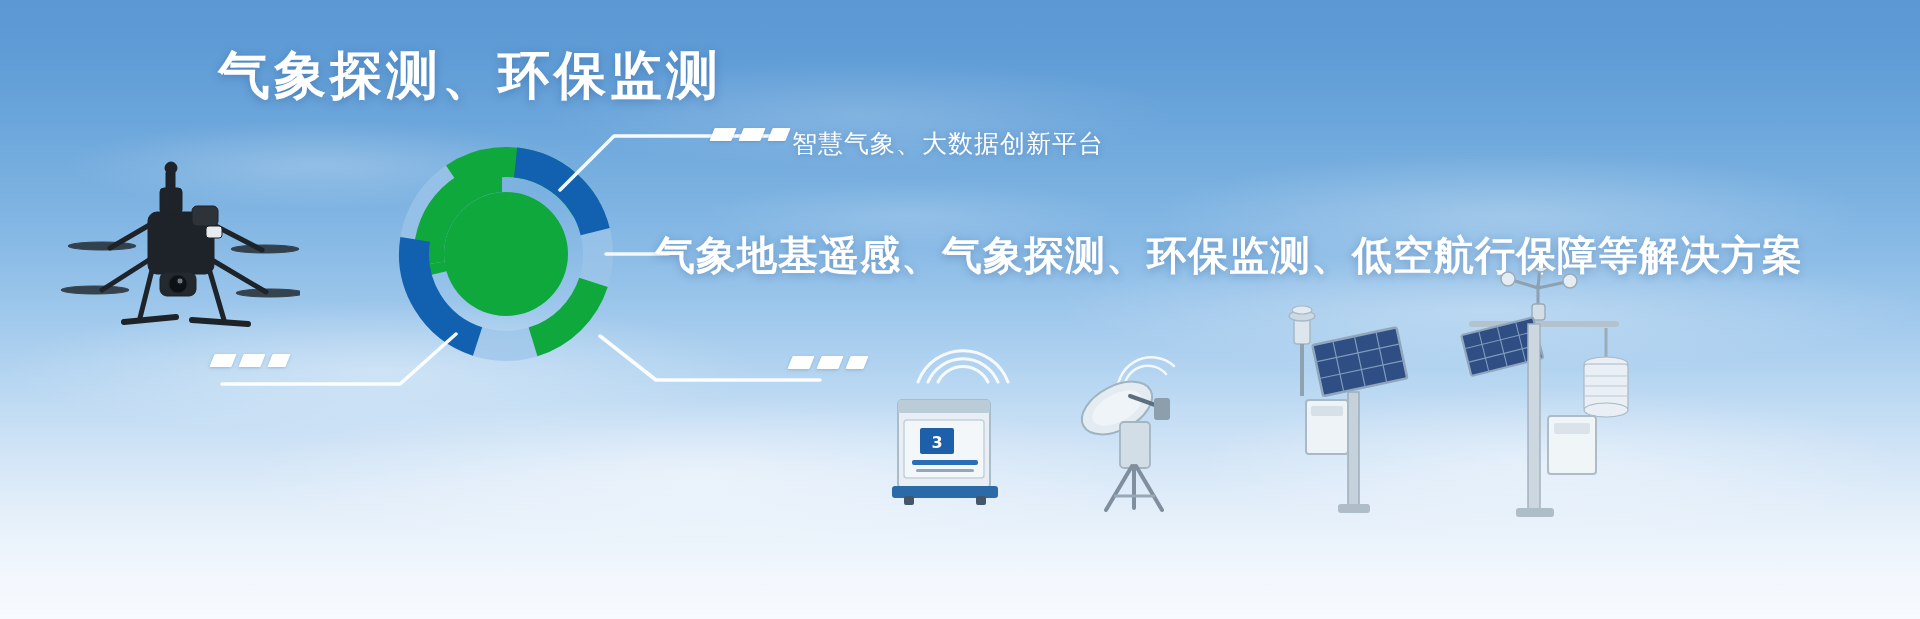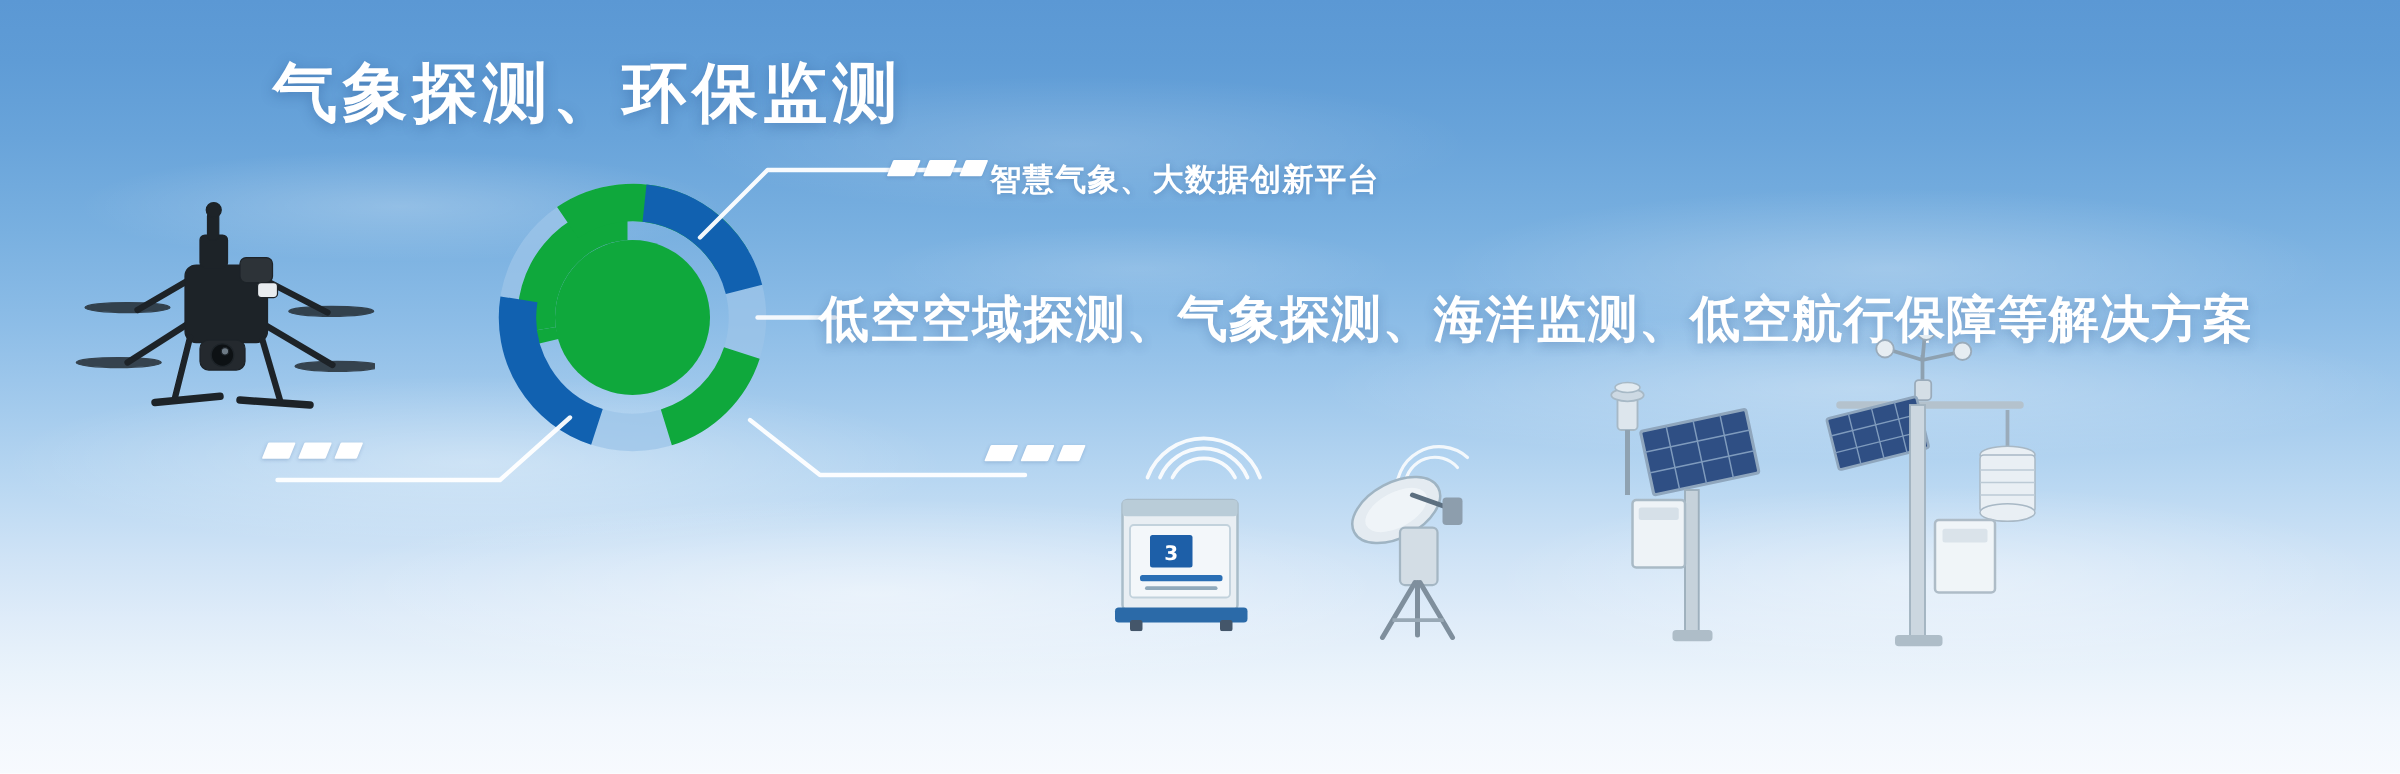--- a/index.html
+++ b/index.html
@@ -60,21 +60,21 @@
   .conn{position:absolute;pointer-events:none;}
 
   .dashes{position:absolute;display:flex;gap:7px;}
   .dash{width:22px;height:13px;background:#ffffff;
         transform:skewX(-22deg);border-radius:1px;
         box-shadow:0 1px 3px rgba(40,80,140,.25);}
   .dash.sm{width:18px;}
 
   .label-top{
     position:absolute;left:792px;top:127px;
-    font-size:25px;font-weight:bold;color:#ffffff;letter-spacing:1px;
+    font-size:25px;font-weight:normal;color:#ffffff;letter-spacing:1px;
     text-shadow:0 1px 6px rgba(30,70,130,.3);white-space:nowrap;
   }
   .label-main{
     position:absolute;left:655px;top:228px;
     font-size:40px;font-weight:bold;color:#ffffff;letter-spacing:1px;
     text-shadow:0 2px 9px rgba(30,70,130,.32);white-space:nowrap;
   }
   .label-bottom{
     position:absolute;left:349px;top:421px;
     font-size:27px;font-weight:bold;color:#1b84c8;letter-spacing:1px;
@@ -159,21 +159,21 @@
   <div class="dashes" style="left:712px;top:128px;">
     <div class="dash"></div>
     <div class="dash"></div>
     <div class="dash sm"></div>
   </div>
   <div class="label-top">智慧气象、大数据创新平台</div>
 
   <svg class="conn" style="left:604px;top:238px;" width="70" height="34" viewBox="0 0 70 34">
     <path d="M2 16 L64 16" fill="none" stroke="#ffffff" stroke-width="3.5" stroke-linecap="round" opacity=".9"></path>
   </svg>
-  <div class="label-main">低空空域探测、气象探测、海洋监测、低空航行保障等解决方案</div>
+  <div class="label-main">气象地基遥感、气象探测、环保监测、低空航行保障等解决方案</div>
 
   <svg class="conn" style="left:596px;top:330px;" width="230" height="60" viewBox="0 0 230 60">
     <path d="M4 6 L60 50 L224 50" fill="none" stroke="#ffffff" stroke-width="3.5" stroke-linecap="round" stroke-linejoin="round" opacity=".95"></path>
   </svg>
   <div class="dashes" style="left:790px;top:356px;">
     <div class="dash"></div>
     <div class="dash"></div>
     <div class="dash sm"></div>
   </div>
 

